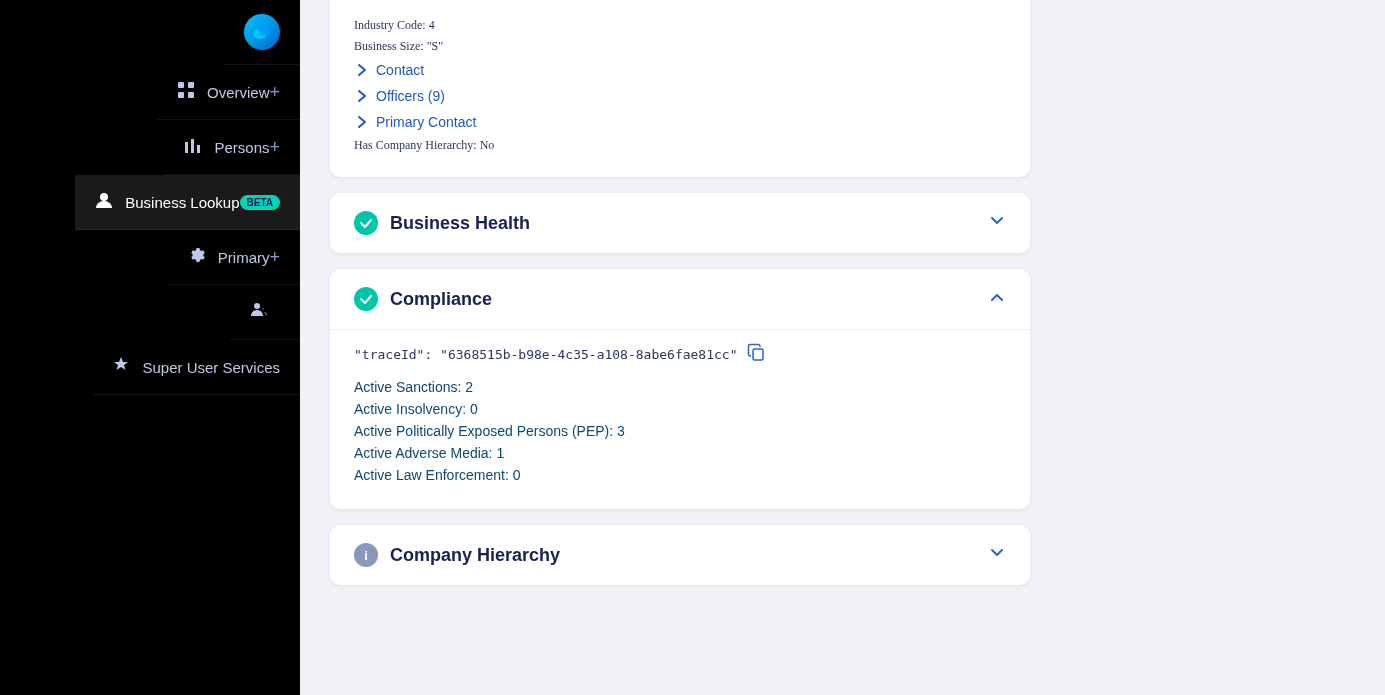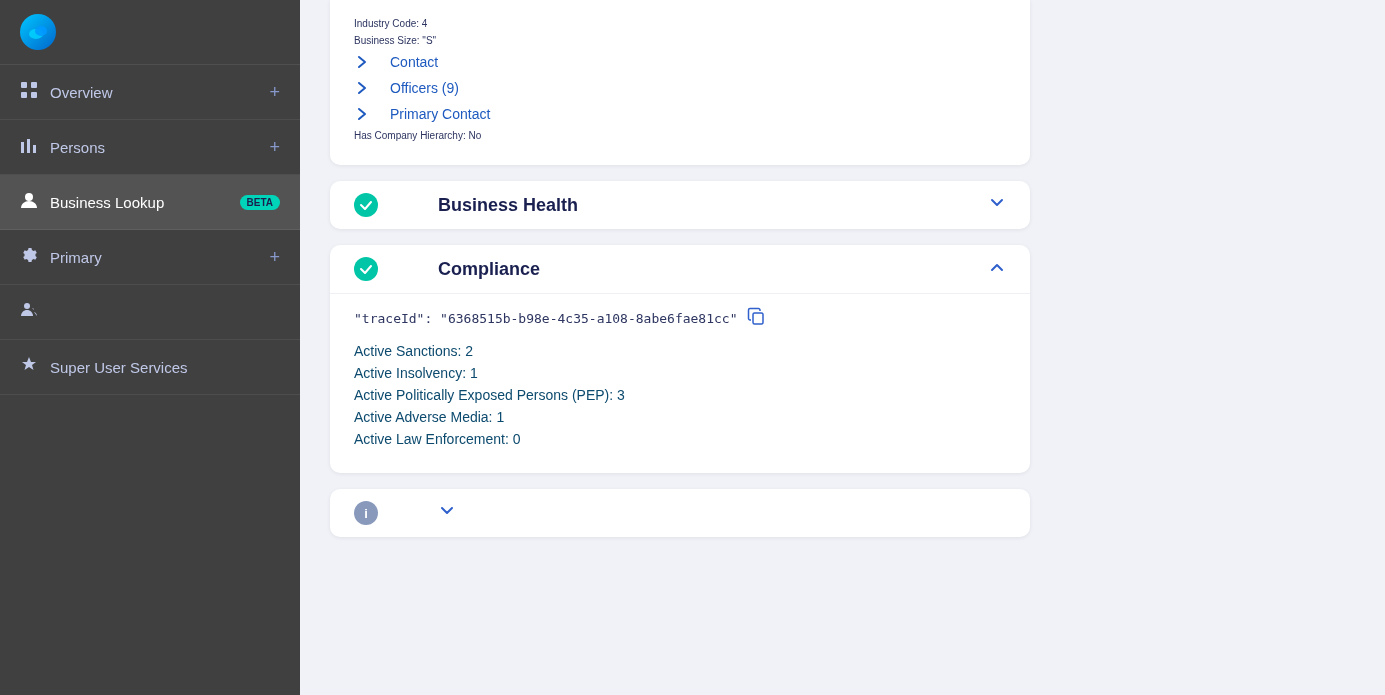--- a/index.html
+++ b/index.html
@@ -2,26 +2,27 @@
 <html><head>
   <meta charset="utf-8">
   <style>
     * { box-sizing: border-box; margin: 0; padding: 0; }
     body { font-family: -apple-system, BlinkMacSystemFont, 'Segoe UI', sans-serif; display: flex; height: 695px; overflow: hidden; background: #f0f2f7; }
 
     
     .sidebar {
       width: 300px;
       min-width: 300px;
-      background: #404040;
+      background: #000000;
       color: #fff;
       display: flex;
       flex-direction: column;
       height: 695px;
       overflow-y: auto;
+      align-items: flex-end;
     }
     .sidebar-logo {
       padding: 14px 20px;
       display: flex;
       align-items: center;
       border-bottom: 1px solid rgba(255,255,255,0.08);
     }
     .logo-shape {
       width: 36px;
       height: 36px;
@@ -79,51 +80,51 @@
 
     
     .business-info-section {
       background: #fff;
       border-radius: 10px;
       padding: 18px 24px;
       margin-bottom: 16px;
       box-shadow: 0 1px 4px rgba(0,0,0,0.07);
     }
     .info-line {
-      font-size: 10px;
+      font-size: 12px;
       color: #2d3560;
       margin-bottom: 6px;
+      font-family: Liberation Serif, serif;
     }
     .expandable-row {
       display: flex;
       align-items: center;
-      gap: 20px;
+      gap: 6px;
       font-size: 14px;
       color: #2d3560;
       margin-bottom: 6px;
       padding: 2px 0;
     }
     .chevron-right {
       width: 16px;
       height: 16px;
       display: inline-flex;
       align-items: center;
       justify-content: center;
       color: #1e5abf;
       cursor: pointer;
     }
     .expandable-label { color: #1e5abf; cursor: pointer; }
 
     
     .section-header {
       display: flex;
       align-items: center;
-      padding: 12px 24px;
+      padding: 18px 24px;
       cursor: pointer;
-      gap: 48px;
     }
     .section-header .check-icon {
       width: 24px;
       height: 24px;
       border-radius: 50%;
       background: #00c6a7;
       display: flex; align-items: center; justify-content: center;
       margin-right: 12px;
       color: white;
       font-size: 14px;
@@ -337,30 +338,31 @@
         <div class="trace-id-row">
           <span class="trace-id-text">"traceId": "6368515b-b98e-4c35-a108-8abe6fae81cc"</span>
           <span class="copy-icon">
             <svg width="20" height="20" viewBox="0 0 20 20" fill="none">
                 <rect x="7" y="7" width="10" height="11" rx="1.5" stroke="#3060cc" stroke-width="1.5"></rect>
                 <path d="M5 14H4a1.5 1.5 0 01-1.5-1.5V4A1.5 1.5 0 014 2.5h8.5A1.5 1.5 0 0114 4v1" stroke="#3060cc" stroke-width="1.5"></path>
               </svg>
           </span>
         </div>
         <div class="compliance-line">Active Sanctions: 2</div>
-        <div class="compliance-line">Active Insolvency: 1</div>
+        <div class="compliance-line">Active Insolvency: 0</div>
         <div class="compliance-line">Active Politically Exposed Persons (PEP): 3</div>
         <div class="compliance-line">Active Adverse Media: 1</div>
         <div class="compliance-line">Active Law Enforcement: 0</div>
       </div>
     </div>
 
     <div class="section-card">
       <div class="section-header">
         <div class="info-icon">i</div>
+        <span class="section-title">Company Hierarchy</span>
         <span class="chevron-btn">
           <svg width="18" height="18" viewBox="0 0 18 18" fill="none">
               <path d="M4 6l5 5 5-5" stroke="#3060cc" stroke-width="2" stroke-linecap="round" stroke-linejoin="round"></path>
             </svg>
         </span>
       </div>
     </div>
 
   </div>
 </div>

